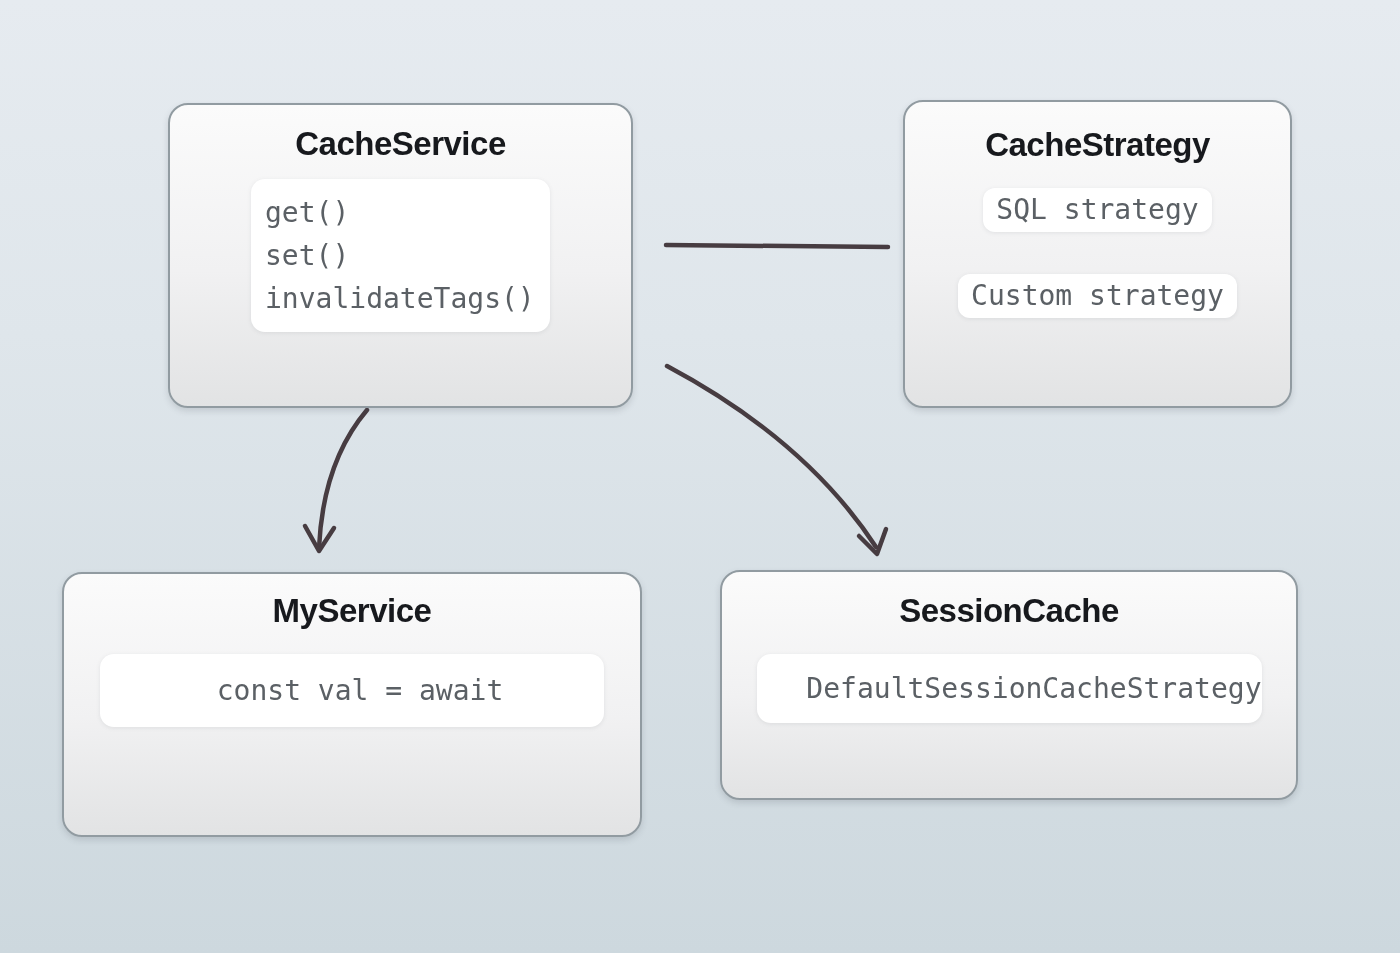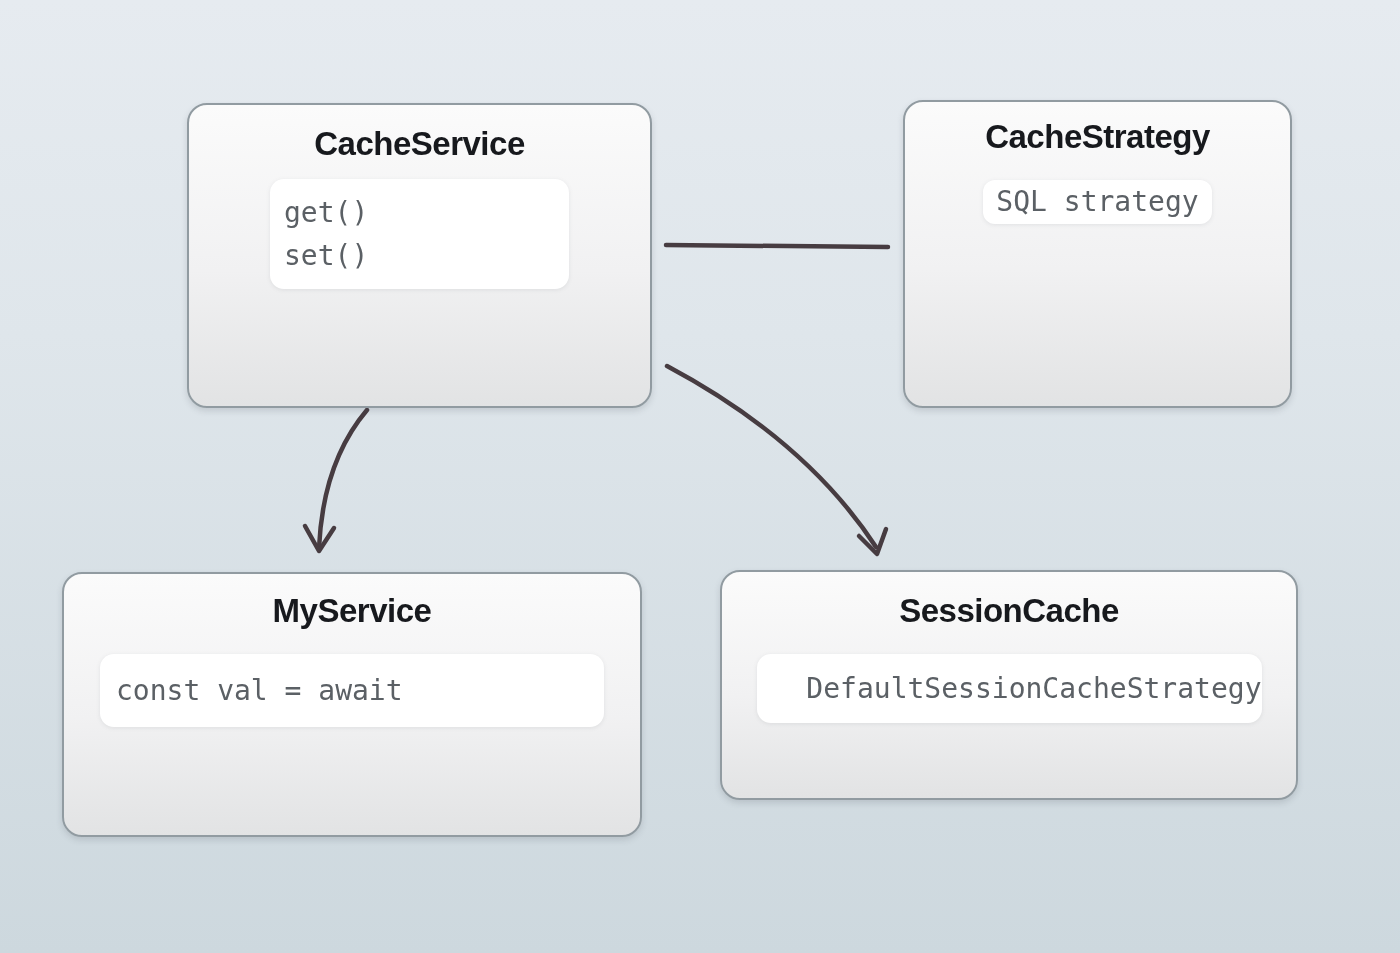--- a/index.html
+++ b/index.html
@@ -36,29 +36,29 @@
     box-shadow: 0 1px 4px rgba(90, 100, 110, 0.12);
     font-family: "DejaVu Sans Mono", monospace;
     font-size: 28px;
     color: #5b6065;
   }
   .code-line {
     line-height: 43px;
     white-space: pre;
   }
   
-  .n-cache-service { left: 187px; top: 103px; width: 465px; height: 305px; padding-top: 20px; }
+  .n-cache-service { left: 168px; top: 103px; width: 465px; height: 305px; padding-top: 20px; }
   .n-cache-service .code-card {
     width: 299px;
     margin: 16px auto 0;
     padding: 12px 0 12px 14px;
     box-sizing: border-box;
   }
   
-  .n-cache-strategy { left: 903px; top: 100px; width: 389px; height: 308px; padding-top: 16px; }
+  .n-cache-strategy { left: 903px; top: 100px; width: 389px; height: 308px; padding-top: 24px; }
   .pill-stack {
     display: flex;
     flex-direction: column;
     align-items: center;
     gap: 42px;
     margin-top: 24px;
   }
   .pill {
     background: #ffffff;
     border-radius: 12px;
@@ -70,20 +70,21 @@
     padding: 8px 13px;
     white-space: pre;
   }
   
   .n-my-service { left: 62px; top: 572px; width: 580px; height: 265px; padding-top: 18px; }
   .n-my-service .code-card {
     width: 504px;
     margin: 24px auto 0;
     padding: 15px 0 15px 16px;
     box-sizing: border-box;
+    text-align: center;
   }
   
   .n-session-cache { left: 720px; top: 570px; width: 578px; height: 230px; padding-top: 20px; }
   .n-session-cache .code-card {
     width: 505px;
     margin: 24px auto 0;
     padding: 13px 0 13px 12px;
     box-sizing: border-box;
     text-align: right;
   }
@@ -105,27 +106,29 @@
     <path d="M 305 526 L 319 551 L 334 528" fill="none" stroke-width="4.5" stroke-linecap="round" stroke-linejoin="round" stroke="#473c41"></path>
     <path d="M 667 366 Q 806 440 876 547" fill="none" stroke-width="4.5" stroke-linecap="round" stroke="#473c41"></path>
     <path d="M 859 536 L 877 554 L 886 529" fill="none" stroke-width="4.5" stroke-linecap="round" stroke-linejoin="round" stroke="#473c41"></path>
   </svg>
 
   <div class="node n-cache-service">
     <div class="node-title">CacheService</div>
     <div class="code-card">
       <div class="code-line">get()</div>
       <div class="code-line">set()</div>
+      <div class="code-line">invalidateTags()</div>
     </div>
   </div>
 
   <div class="node n-cache-strategy">
     <div class="node-title">CacheStrategy</div>
     <div class="pill-stack">
       <div class="pill">SQL strategy</div>
+      <div class="pill">Custom strategy</div>
     </div>
   </div>
 
   <div class="node n-my-service">
     <div class="node-title">MyService</div>
     <div class="code-card">
       <div class="code-line">const val = await</div>
     </div>
   </div>
 

